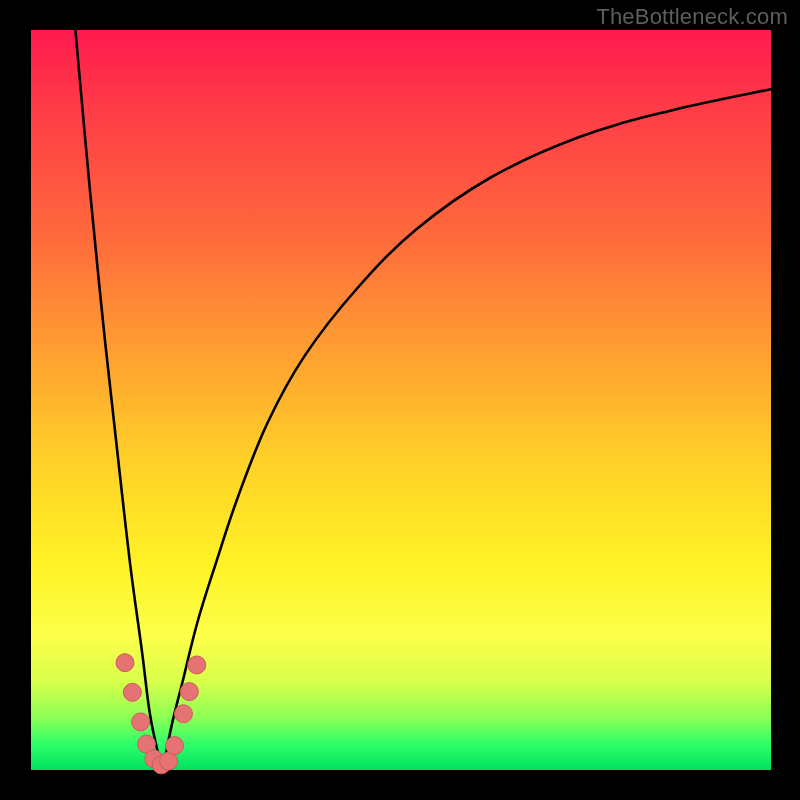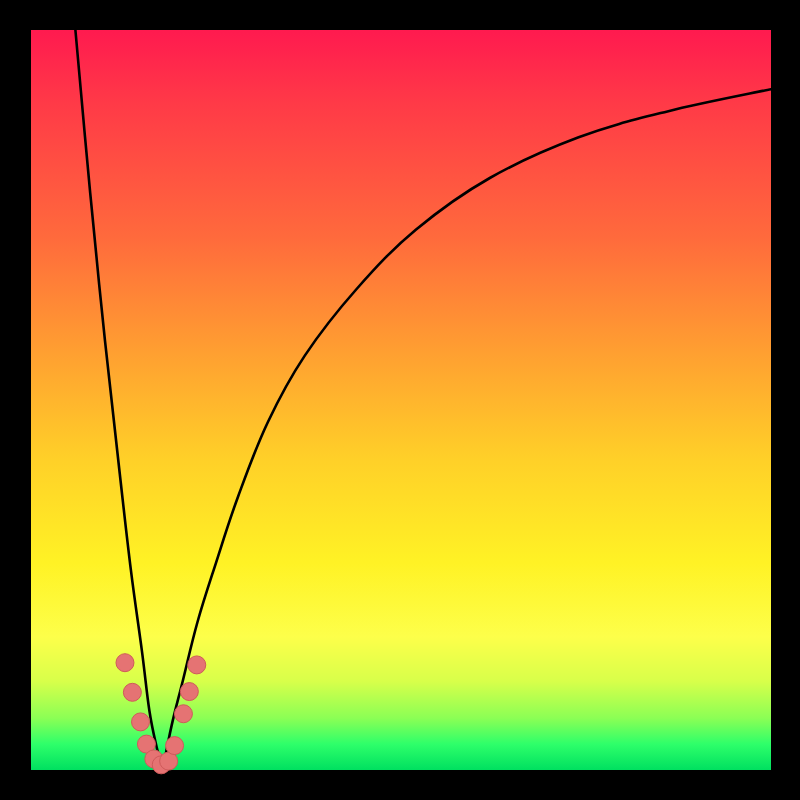--- a/index.html
+++ b/index.html
@@ -58,20 +58,21 @@
     height: 740px;
     overflow: visible;
     z-index: 2;
   }
 </style>
 </head>
 <body>
 
 <div class="frame">
 
+  <div class="watermark">TheBottleneck.com</div>
 
   <div class="plot-area">
     <svg class="curve" viewBox="0 0 740 740" preserveAspectRatio="none">
       <path id="left-branch-path" fill="none" stroke="#000" stroke-width="2.6" stroke-linecap="round" stroke-linejoin="round" d="M 44.4 0 C 47.06 29.30, 53.87 106.86, 59.20 162.80 C 64.53 218.74, 68.67 260.18, 74.00 310.80 C 79.33 361.42, 84.14 402.71, 88.80 444.00 C 93.46 485.29, 95.90 508.23, 99.90 540.20 C 103.90 572.17, 107.67 596.29, 111.00 621.60 C 114.33 646.91, 115.74 663.48, 118.40 680.80 C 121.06 698.12, 123.40 707.14, 125.80 717.80 C 128.20 728.46, 130.65 736.00, 131.72 740.00"></path>
       <path id="right-branch-path" fill="none" stroke="#000" stroke-width="2.6" stroke-linecap="round" stroke-linejoin="round" d="M 131.72000000000003 740 C 133.32 732.01, 137.00 711.58, 140.60 695.60 C 144.20 679.62, 147.04 669.85, 151.70 651.20 C 156.36 632.55, 160.51 613.31, 166.50 592.00 C 172.49 570.69, 177.67 555.44, 185.00 532.80 C 192.33 510.16, 197.88 491.51, 207.20 466.20 C 216.52 440.89, 224.81 417.51, 236.80 392.20 C 248.79 366.89, 257.82 349.58, 273.80 325.60 C 289.78 301.62, 305.62 281.64, 325.60 259.00 C 345.58 236.36, 360.82 219.78, 384.80 199.80 C 408.78 179.82, 429.50 164.65, 458.80 148.00 C 488.10 131.35, 515.63 119.29, 547.60 107.30 C 579.57 95.31, 601.77 90.06, 636.40 81.40 C 671.03 72.74, 721.35 63.20, 740.00 59.20"></path>
       <g id="markers-group">
           <circle cx="93.98" cy="632.70" r="9" fill="#e57373" stroke="#cf5a5a" stroke-width="1"></circle>
           <circle cx="101.38" cy="662.30" r="9" fill="#e57373" stroke="#cf5a5a" stroke-width="1"></circle>
           <circle cx="109.52" cy="691.90" r="9" fill="#e57373" stroke="#cf5a5a" stroke-width="1"></circle>
           <circle cx="115.44" cy="714.10" r="9" fill="#e57373" stroke="#cf5a5a" stroke-width="1"></circle>

